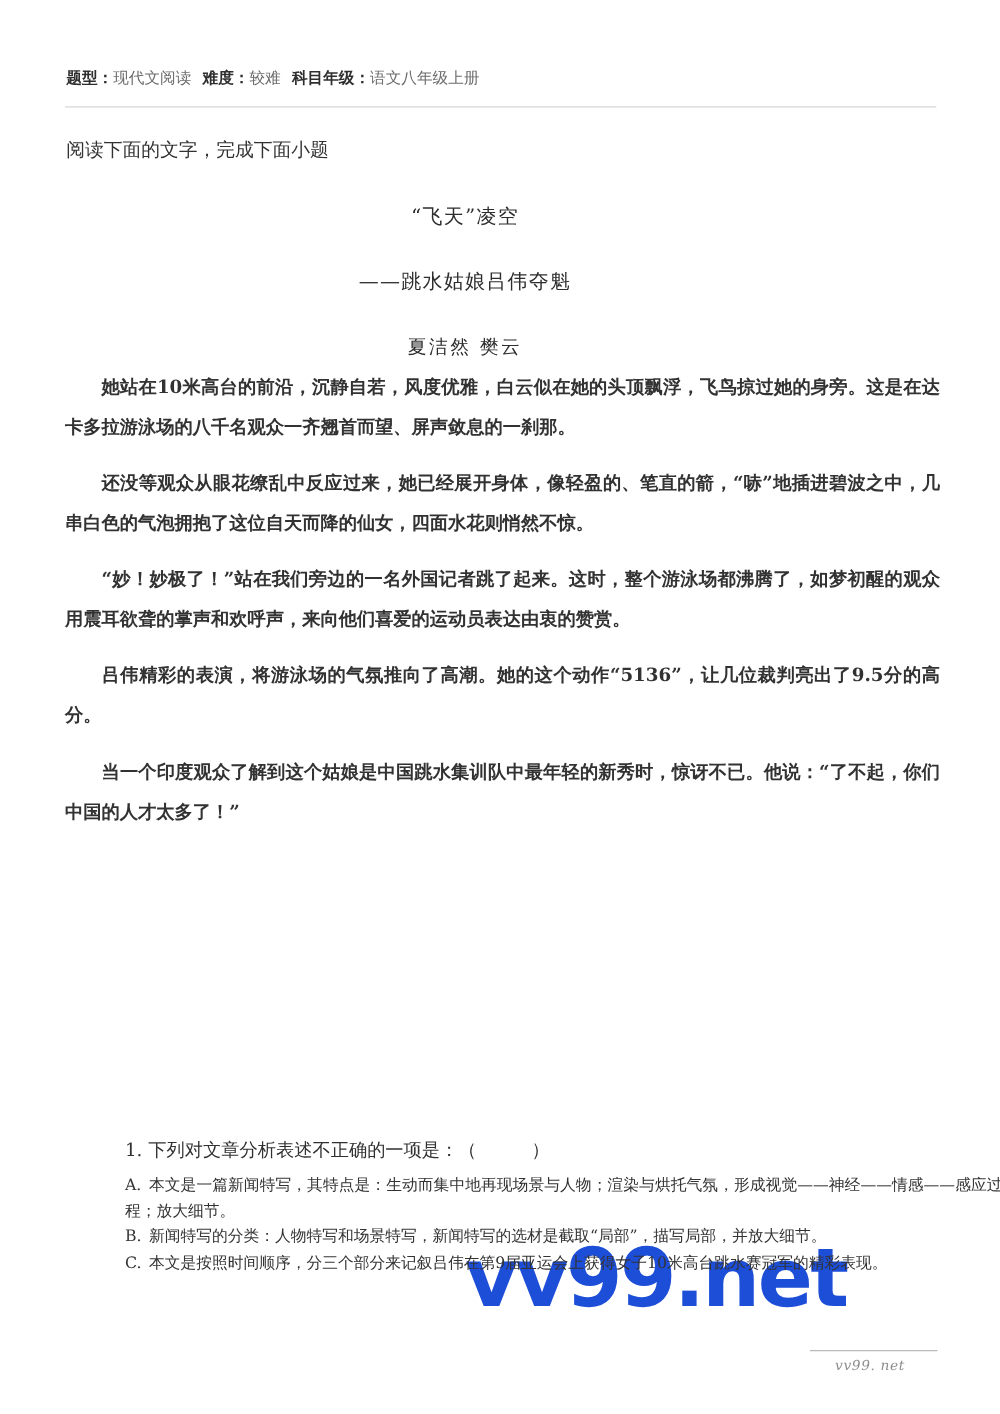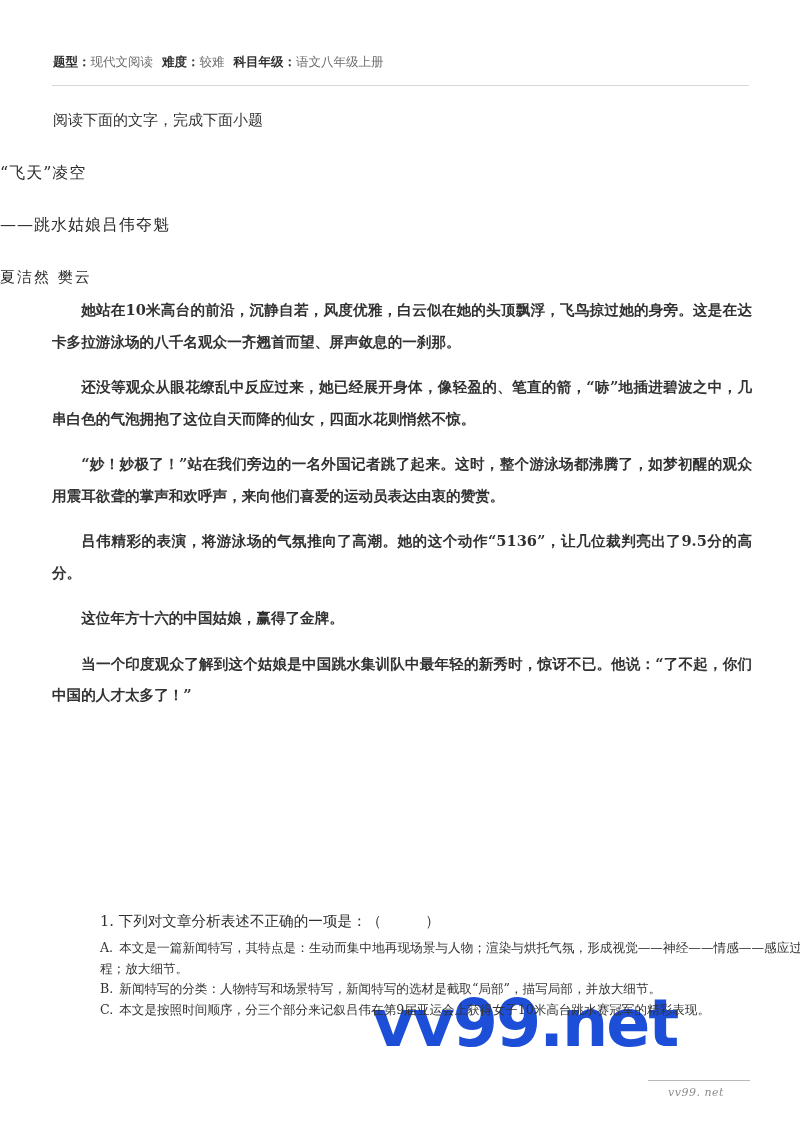--- a/index.html
+++ b/index.html
@@ -82,20 +82,21 @@
     font-size: 15px;
     line-height: 26px;
     color: #313131;
   }
 
   .title-block {
     position: absolute;
     left: 0;
     top: 158px;
     width: 744px;
+    text-align: center;
   }
   .doc-title {
     font-size: 16px;
     line-height: 30px;
     color: #2d2d2d;
     letter-spacing: 1px;
   }
   .doc-subtitle {
     font-size: 16px;
     line-height: 30px;
@@ -199,21 +200,20 @@
       <div class="doc-title">“飞天”凌空</div>
       <div class="doc-subtitle">——跳水姑娘吕伟夺魁</div>
       <div class="doc-authors">夏洁然 樊云</div>
     </div>
 
     <div class="article">
       <p class="para"><span class="u"></span><span>她站在10米高台的前沿，沉静自若，风度优雅，白云似在她的头顶飘浮，飞鸟掠过她的身旁。这是在达卡多拉游泳场的八千名观众一齐翘首而望、屏声敛息的一刹那。</span></p>
       <p class="para"><span class="u"></span><span>还没等观众从眼花缭乱中反应过来，她已经展开身体，像轻盈的、笔直的箭，“哧”地插进碧波之中，几串白色的气泡拥抱了这位自天而降的仙女，四面水花则悄然不惊。</span></p>
       <p class="para"><span class="u"></span><span>“妙！妙极了！”站在我们旁边的一名外国记者跳了起来。这时，整个游泳场都沸腾了，如梦初醒的观众用震耳欲聋的掌声和欢呼声，来向他们喜爱的运动员表达由衷的赞赏。</span></p>
       <p class="para"><span class="u"></span><span>吕伟精彩的表演，将游泳场的气氛推向了高潮。她的这个动作“5136”，让几位裁判亮出了9.5分的高分。</span></p>
-      <p class="para"><span class="u"></span><span>这位年方十六的中国姑娘，赢得了金牌。</span></p>
       <p class="para"><span class="u"></span><span>当一个印度观众了解到这个姑娘是中国跳水集训队中最年轻的新秀时，惊讶不已。他说：“了不起，你们中国的人才太多了！”</span></p>
     </div>
 
     <div class="question-block">
       <p class="q-stem"><span>1.</span>&nbsp;<span>下列对文章分析表述不正确的一项是：</span><span>（</span><span class="q-blank"></span><span>）</span></p>
 
       <p class="opt"><span class="opt-key">A.</span>&nbsp;<span>本文是一篇新闻特写，其特点是：生动而集中地再现场景与人物；渲染与烘托气氛，形成视觉——神经——情感——感应过程；放大细节。</span></p>
       <p class="opt"><span class="opt-key">B.</span>&nbsp;<span>新闻特写的分类：人物特写和场景特写，新闻特写的选材是截取“局部”，描写局部，并放大细节。</span></p>
       <p class="opt"><span class="opt-key">C.</span>&nbsp;<span>本文是按照时间顺序，分三个部分来记叙吕伟在第9届亚运会上获得女子10米高台跳水赛冠军的精彩表现。</span></p>
     </div>

